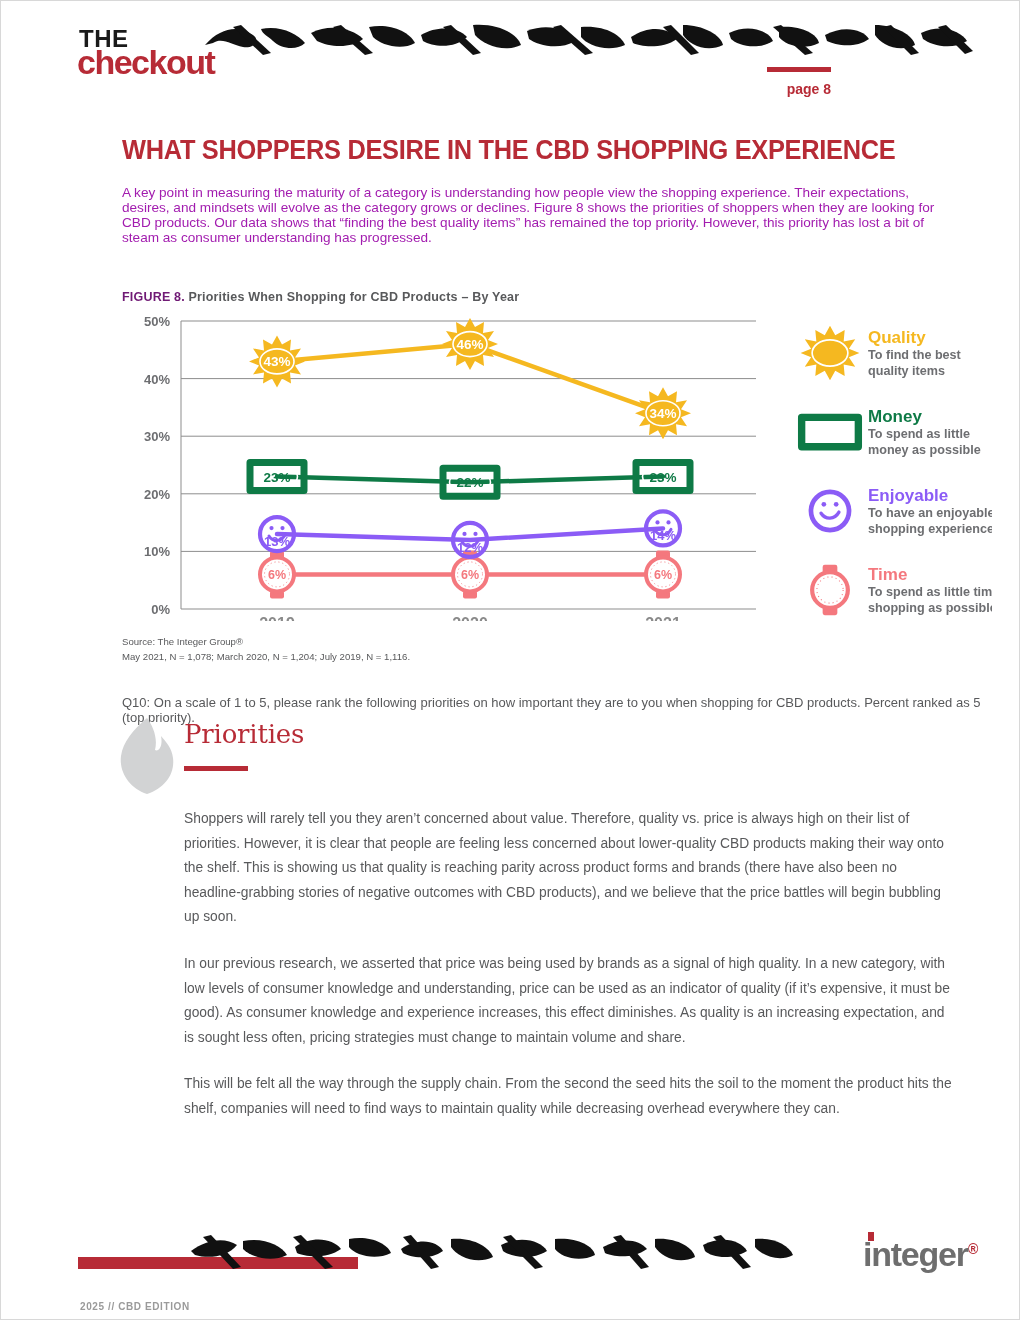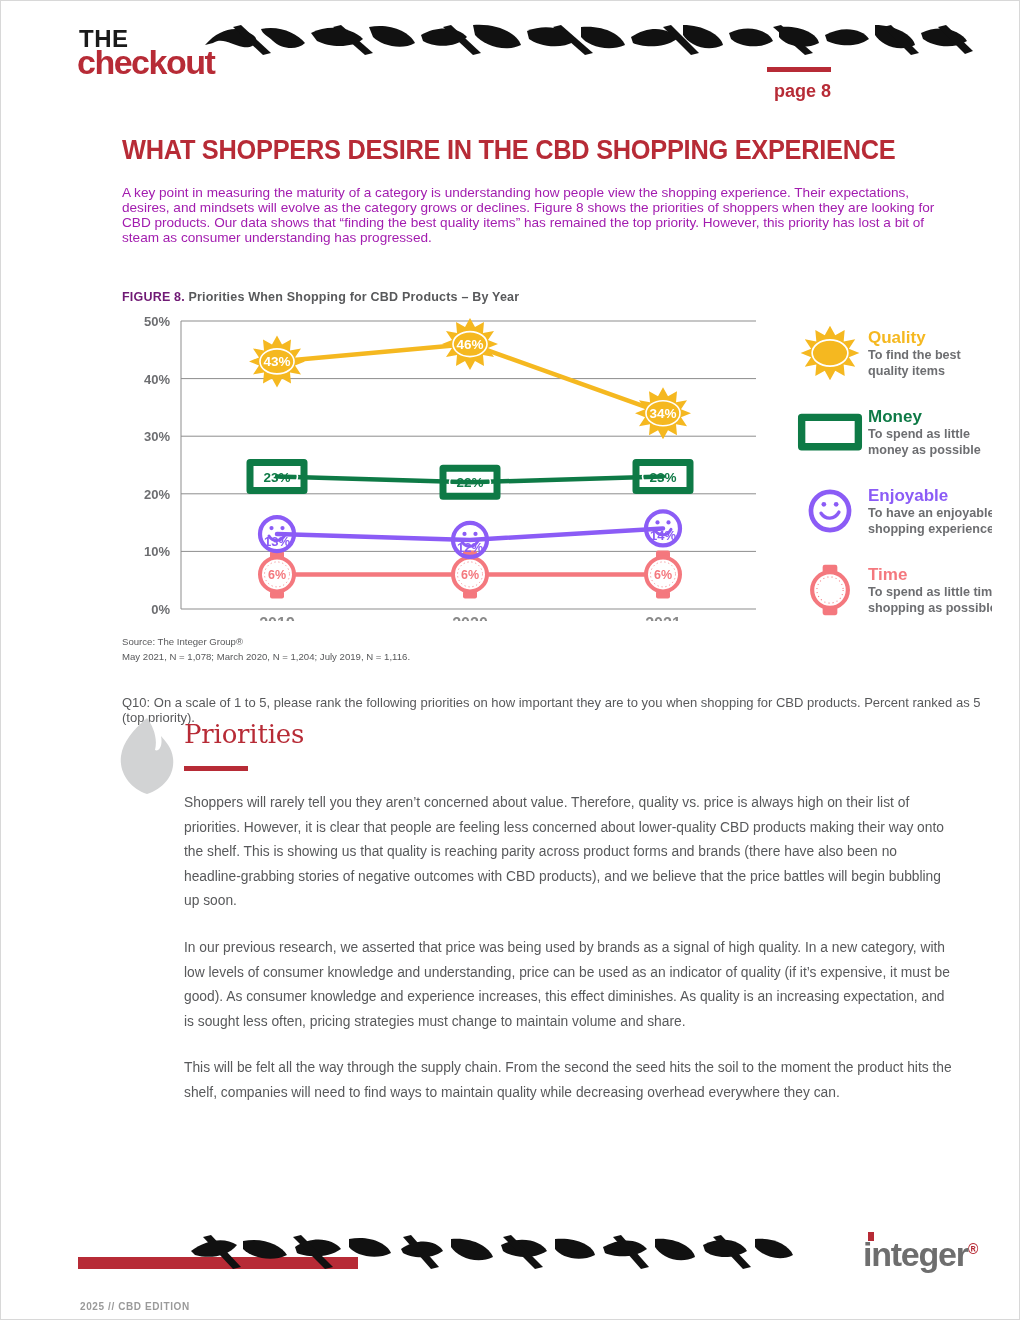--- a/index.html
+++ b/index.html
@@ -31,21 +31,21 @@
   }
   .brush-top{
     position:absolute;left:200px;top:22px;width:780px;height:36px;
     overflow:hidden;
   }
   .page-num-bar{
     position:absolute;right:42px;top:66px;width:64px;height:5px;background:#b72b36;
   }
   .page-num{
     position:absolute;right:42px;top:80px;
-    font-size:18px;font-weight:bold;color:#b72b36;
+    font-size:14px;font-weight:bold;color:#b72b36;
   }
 
   
   .h1{
     position:absolute;left:121px;top:134px;
     font-size:27px;font-weight:bold;color:#b72b36;
     letter-spacing:-.3px;
     font-stretch:condensed;
     transform:scaleX(.94);transform-origin:left top;
   }
@@ -80,21 +80,21 @@
     position:absolute;left:183px;top:718px;
     font-size:26px;color:#b72b36;
     font-family:"DejaVu Serif", serif;
     font-weight:normal;letter-spacing:-.2px;
   }
   .impl-rule{position:absolute;left:183px;top:765px;width:64px;height:5px;background:#b72b36;}
   .impl-body{
     position:absolute;left:183px;top:790px;width:772px;
     font-size:13.8px;line-height:24.6px;color:#58595b;
   }
-  .impl-body p{margin:0 0 22px 0;}
+  .impl-body p{margin:16px 0 22px 0;}
 
   
   .footer{position:absolute;left:0;top:1230px;width:1020px;height:90px;}
   .foot-bar{position:absolute;left:77px;top:1256px;width:280px;height:12px;background:#b72b36;}
   .brush-bot{position:absolute;left:180px;top:1232px;width:620px;height:40px;overflow:hidden;}
   .foot-note{
     position:absolute;left:79px;top:1300px;
     font-size:10px;font-weight:bold;color:#9a9a9a;letter-spacing:.6px;
   }
   .integer-logo{

